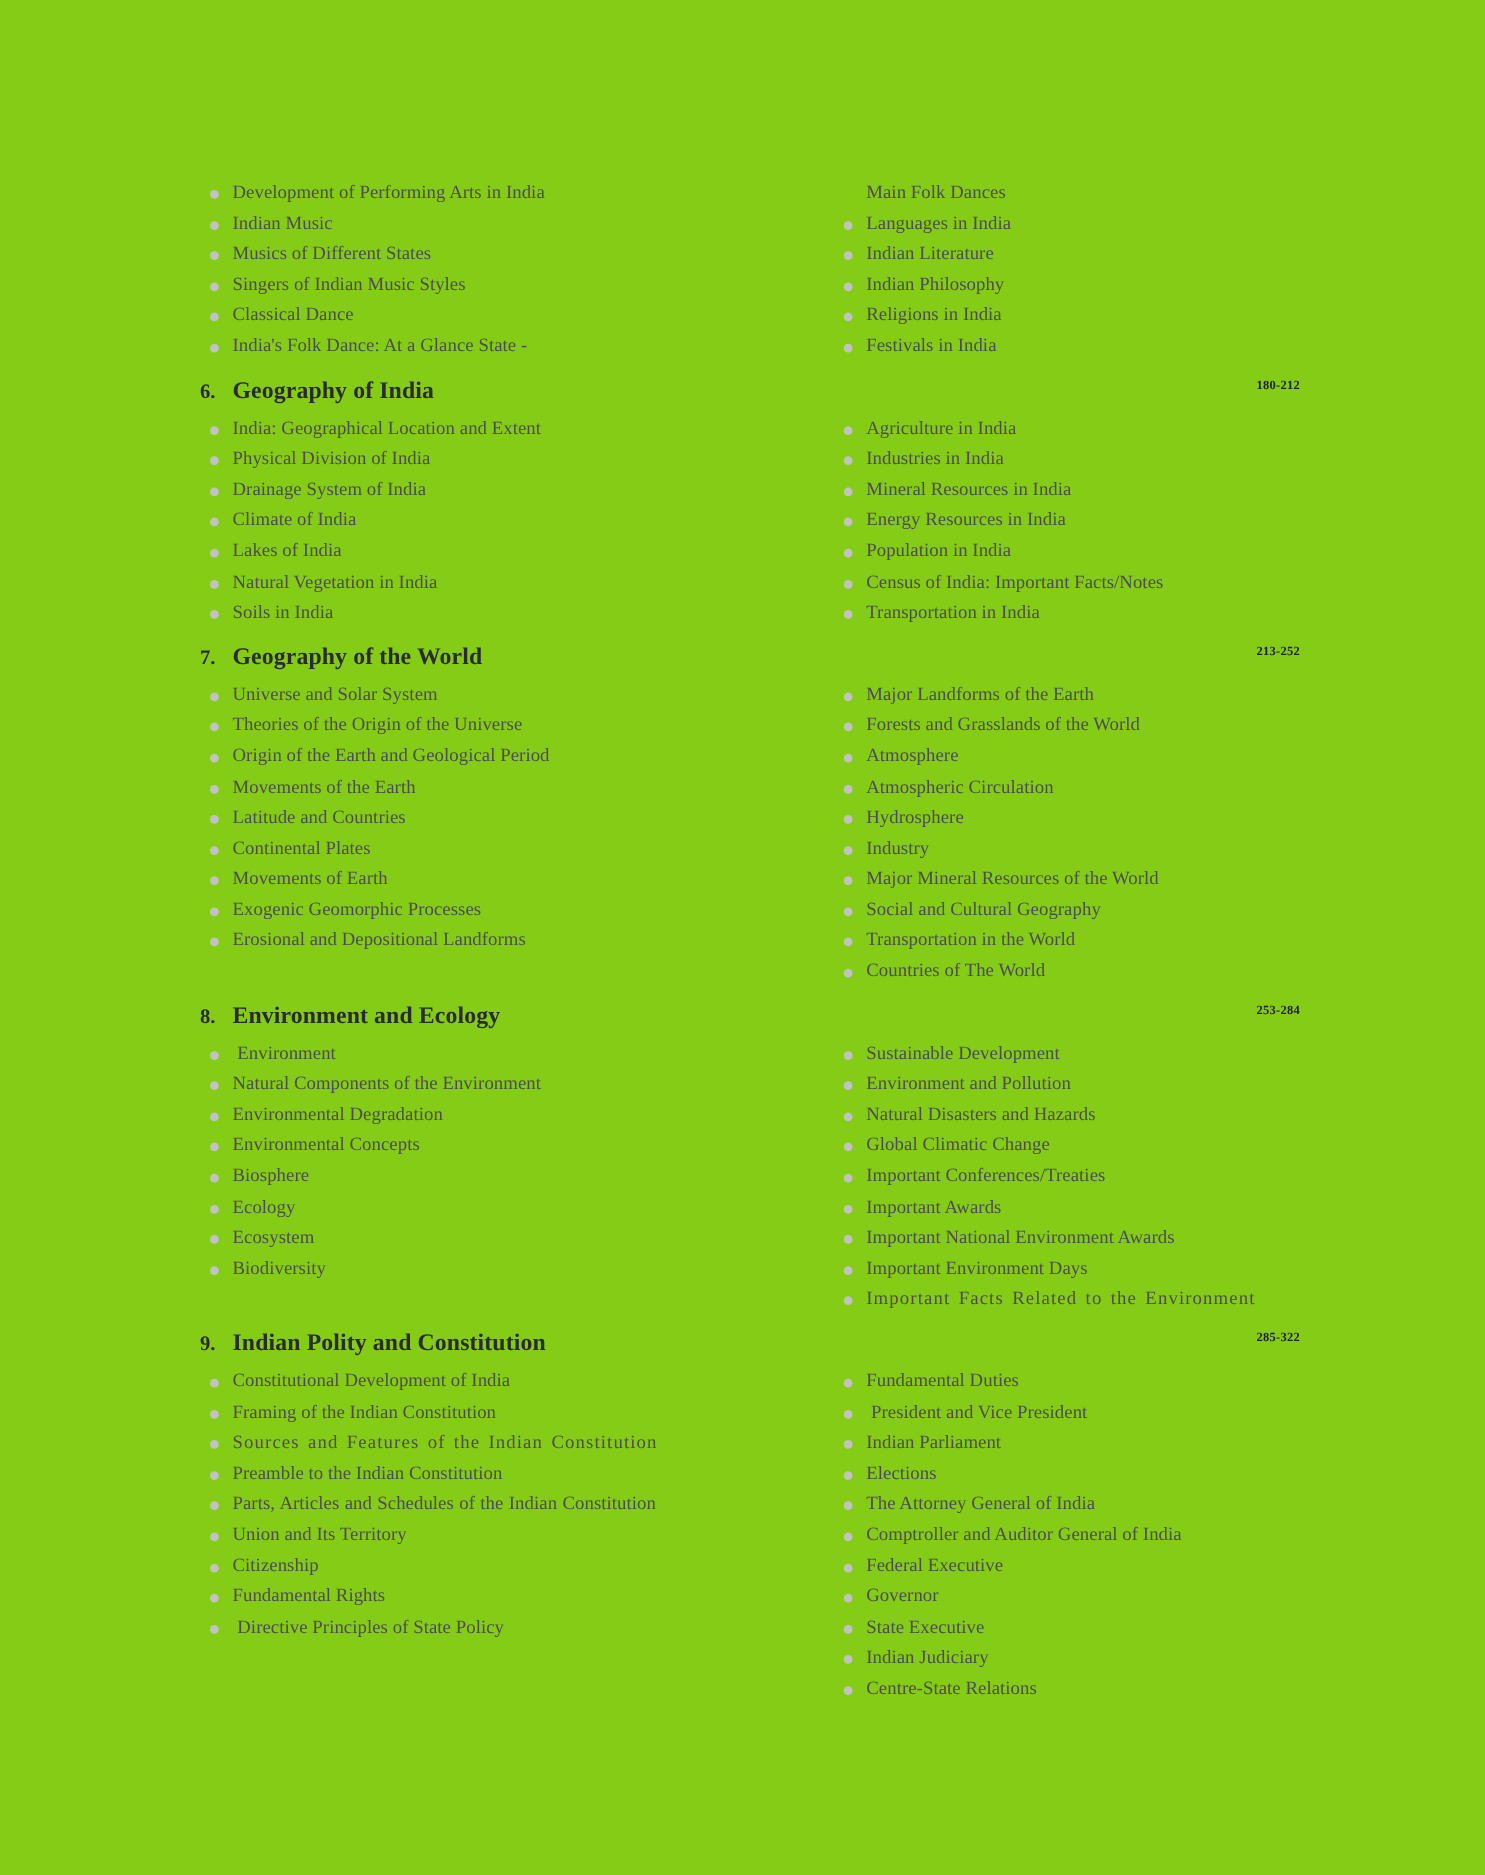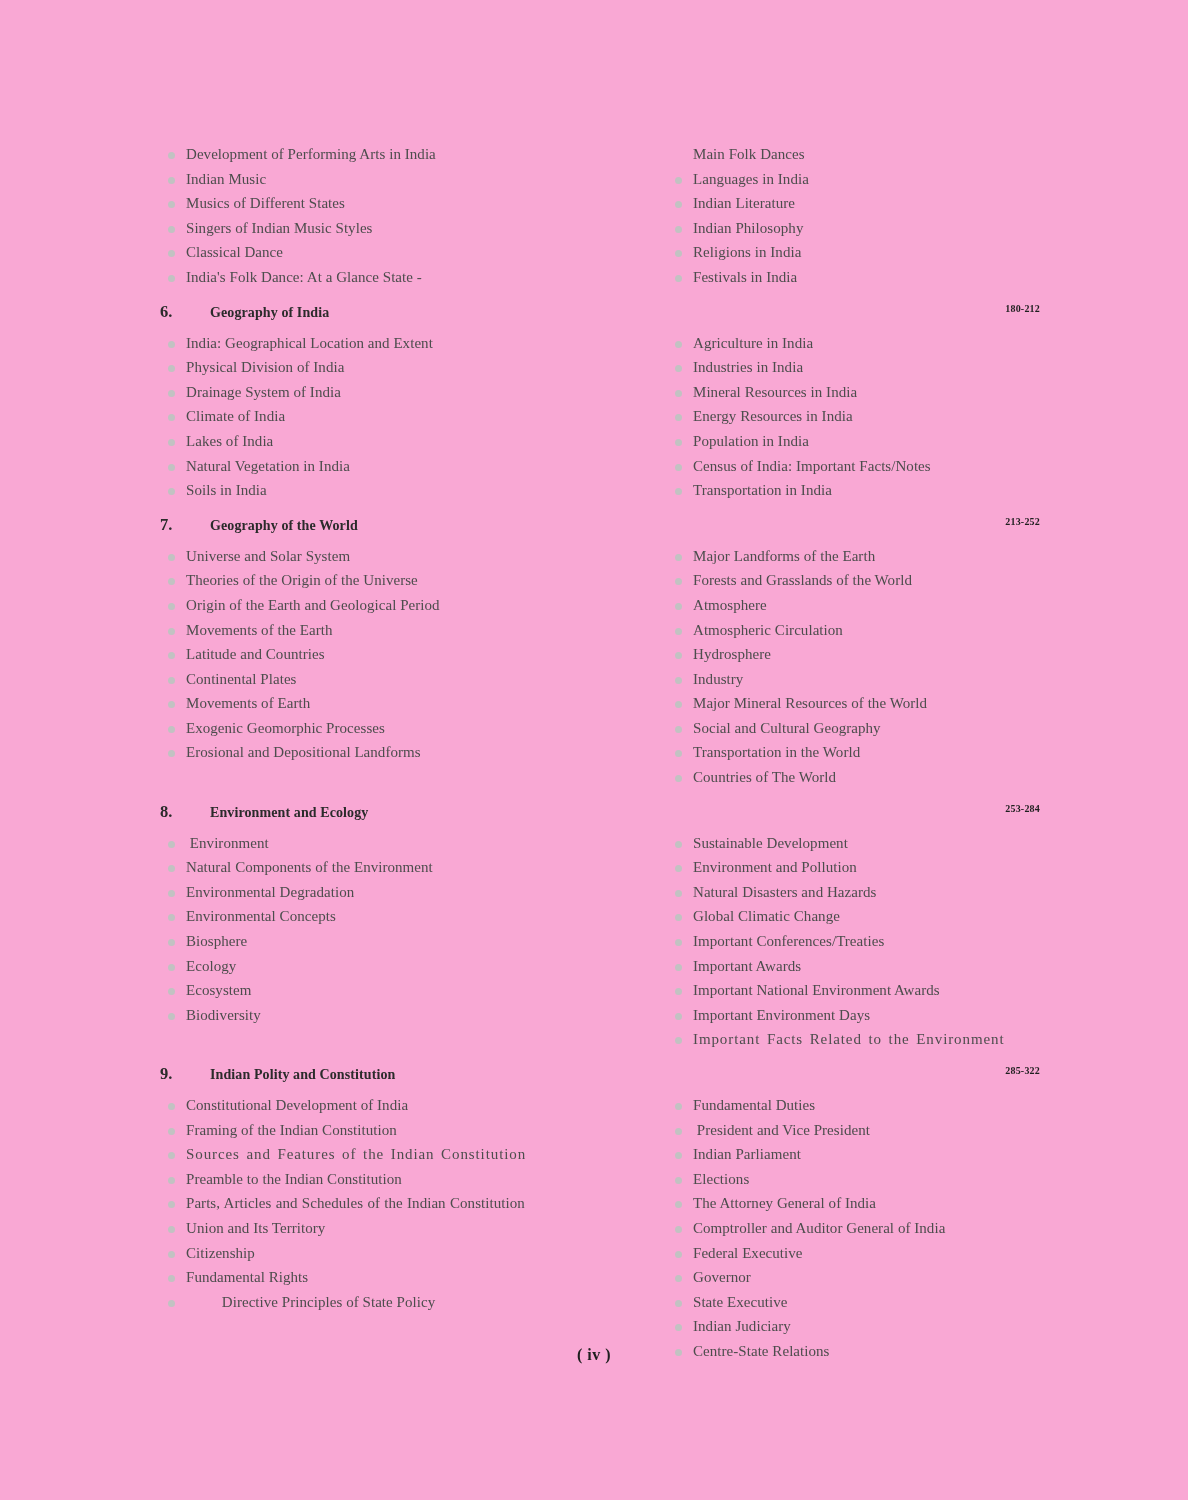--- a/index.html
+++ b/index.html
@@ -10,21 +10,21 @@
   body {
     font-family: "Liberation Serif", "DejaVu Serif", serif;
     color: #4a4a4a;
     -webkit-font-smoothing: antialiased;
   }
   .page {
     position: relative;
     width: 1188px;
     height: 1500px;
     margin: 0 auto;
-    background: #f9a8d4;
+    background: #84cc16;
     overflow: hidden;
   }
   .content {
     position: absolute;
     left: 160px;
     top: 142px;
     width: 880px;
   }
 
   
@@ -57,24 +57,23 @@
     font-weight: bold;
     font-size: 16.5px;
     color: #2b2b2b;
     width: 26px;
     flex: 0 0 26px;
     text-align: left;
     letter-spacing: 0;
   }
   .chap-title {
     font-weight: bold;
-    font-size: 14px;
+    font-size: 19px;
     color: #2b2b2b;
     letter-spacing: 0.1px;
-    margin-left: 24px;
   }
   .chap-pages {
     position: absolute;
     right: 0;
     top: 1px;
     font-weight: bold;
     font-size: 10px;
     color: #1f1f1f;
     letter-spacing: 0.2px;
     white-space: nowrap;
@@ -485,21 +484,21 @@
               <li class="topic">
                 <span class="bullet"></span>
                 <span class="txt">Citizenship</span>
               </li>
               <li class="topic">
                 <span class="bullet"></span>
                 <span class="txt">Fundamental Rights</span>
               </li>
               <li class="topic">
                 <span class="bullet"></span>
-                <span class="txt" style="white-space: pre-wrap; margin-left: 32px;"> Directive Principles of State Policy</span>
+                <span class="txt" style="white-space: pre-wrap;"> Directive Principles of State Policy</span>
               </li>
             </ul>
           </div>
           <div class="col right">
             <ul class="topics">
               <li class="topic">
                 <span class="bullet"></span>
                 <span class="txt">Fundamental Duties</span>
               </li>
               <li class="topic">
@@ -540,14 +539,13 @@
               </li>
               <li class="topic">
                 <span class="bullet"></span>
                 <span class="txt">Centre-State Relations</span>
               </li>
             </ul>
           </div>
         </div>
       </div>
     </div>
-  <div class="folio">( iv )</div>
 </div>
 
 </body></html>

